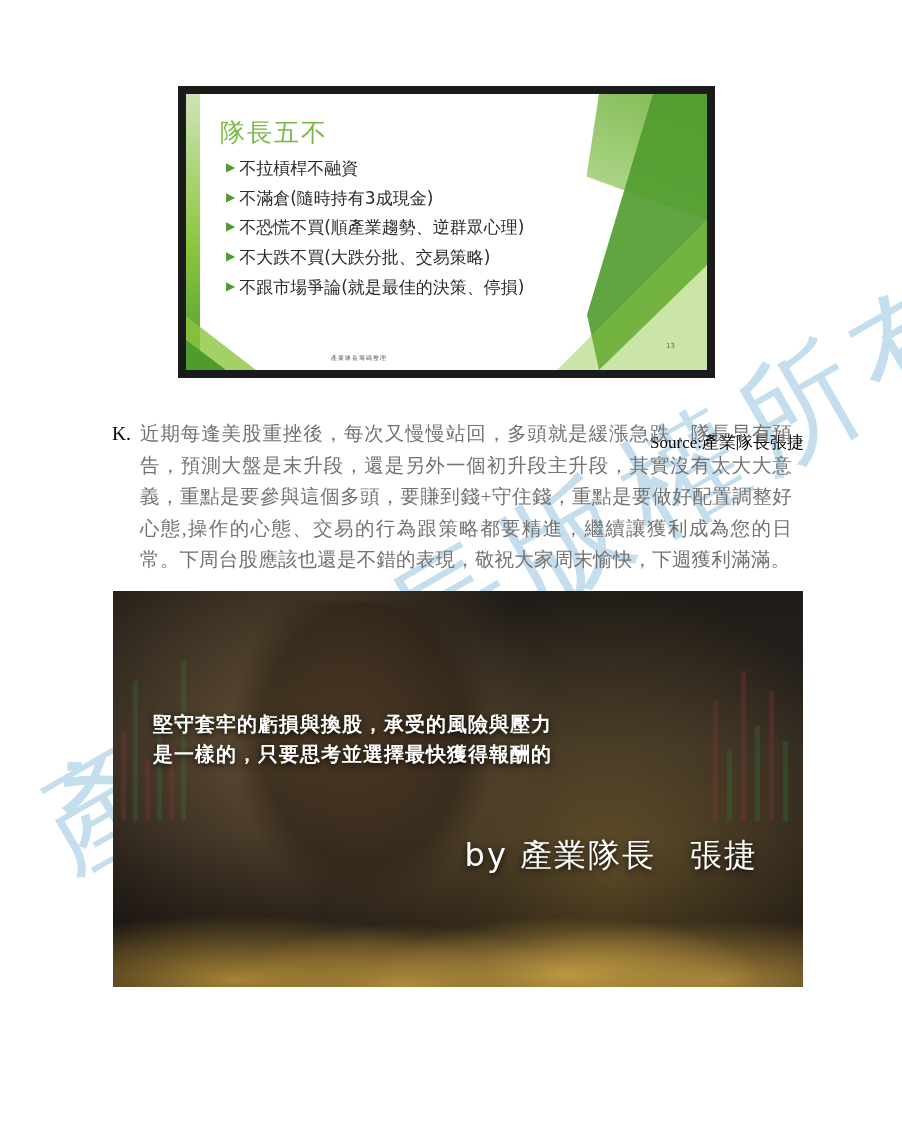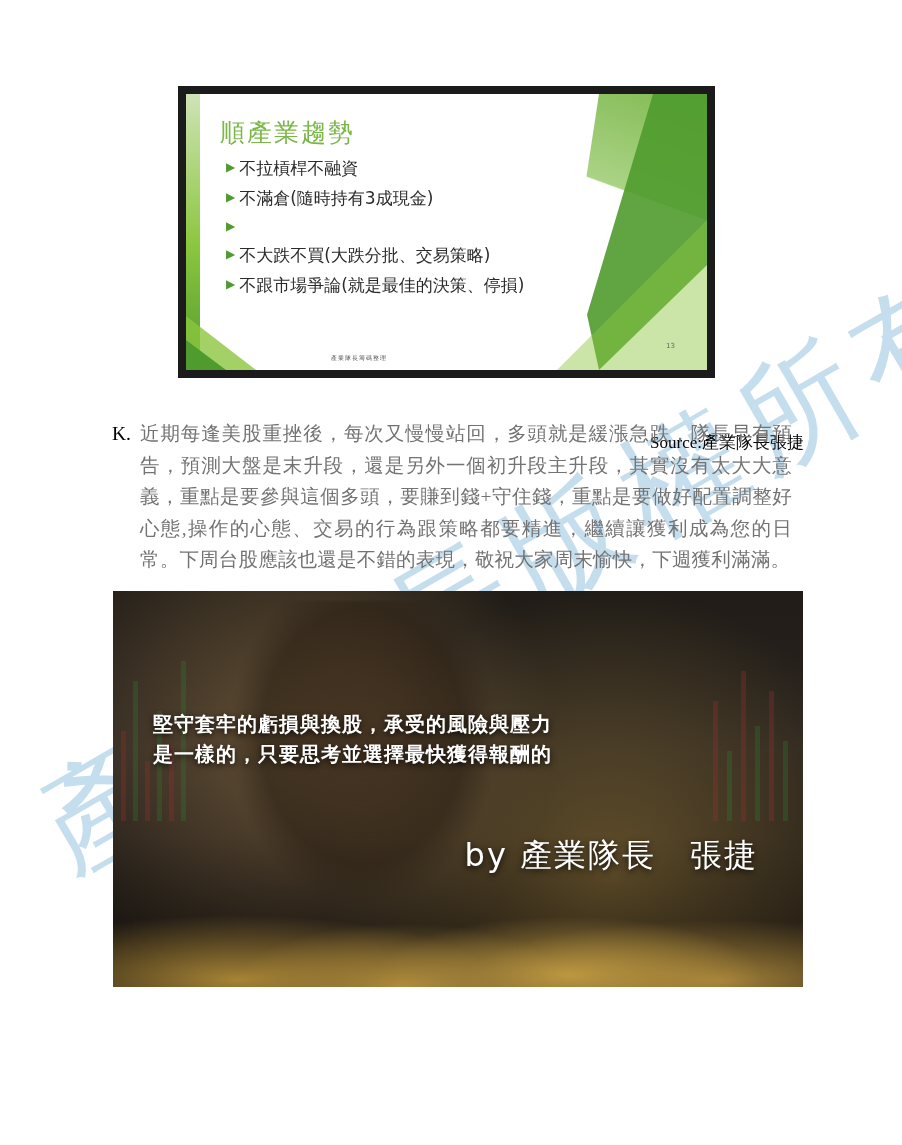--- a/index.html
+++ b/index.html
@@ -272,33 +272,34 @@
 
 <div class="slide-wrap">
   <div class="slide">
     <div class="g1"></div>
     <div class="g2"></div>
     <div class="g3"></div>
     <div class="g4"></div>
     <div class="g5"></div>
     <div class="g6"></div>
 
-    <div class="slide-title">順產業趨勢</div>
+    <div class="slide-title">隊長五不</div>
 
     <div class="slide-list">
       <div class="row">
         <span class="bullet">▶</span>
         <span>不拉槓桿不融資</span>
       </div>
       <div class="row">
         <span class="bullet">▶</span>
         <span>不滿倉(隨時持有3成現金)</span>
       </div>
       <div class="row">
         <span class="bullet">▶</span>
+        <span>不恐慌不買(順產業趨勢、逆群眾心理)</span>
       </div>
       <div class="row">
         <span class="bullet">▶</span>
         <span>不大跌不買(大跌分批、交易策略)</span>
       </div>
       <div class="row">
         <span class="bullet">▶</span>
         <span>不跟市場爭論(就是最佳的決策、停損)</span>
       </div>
     </div>

